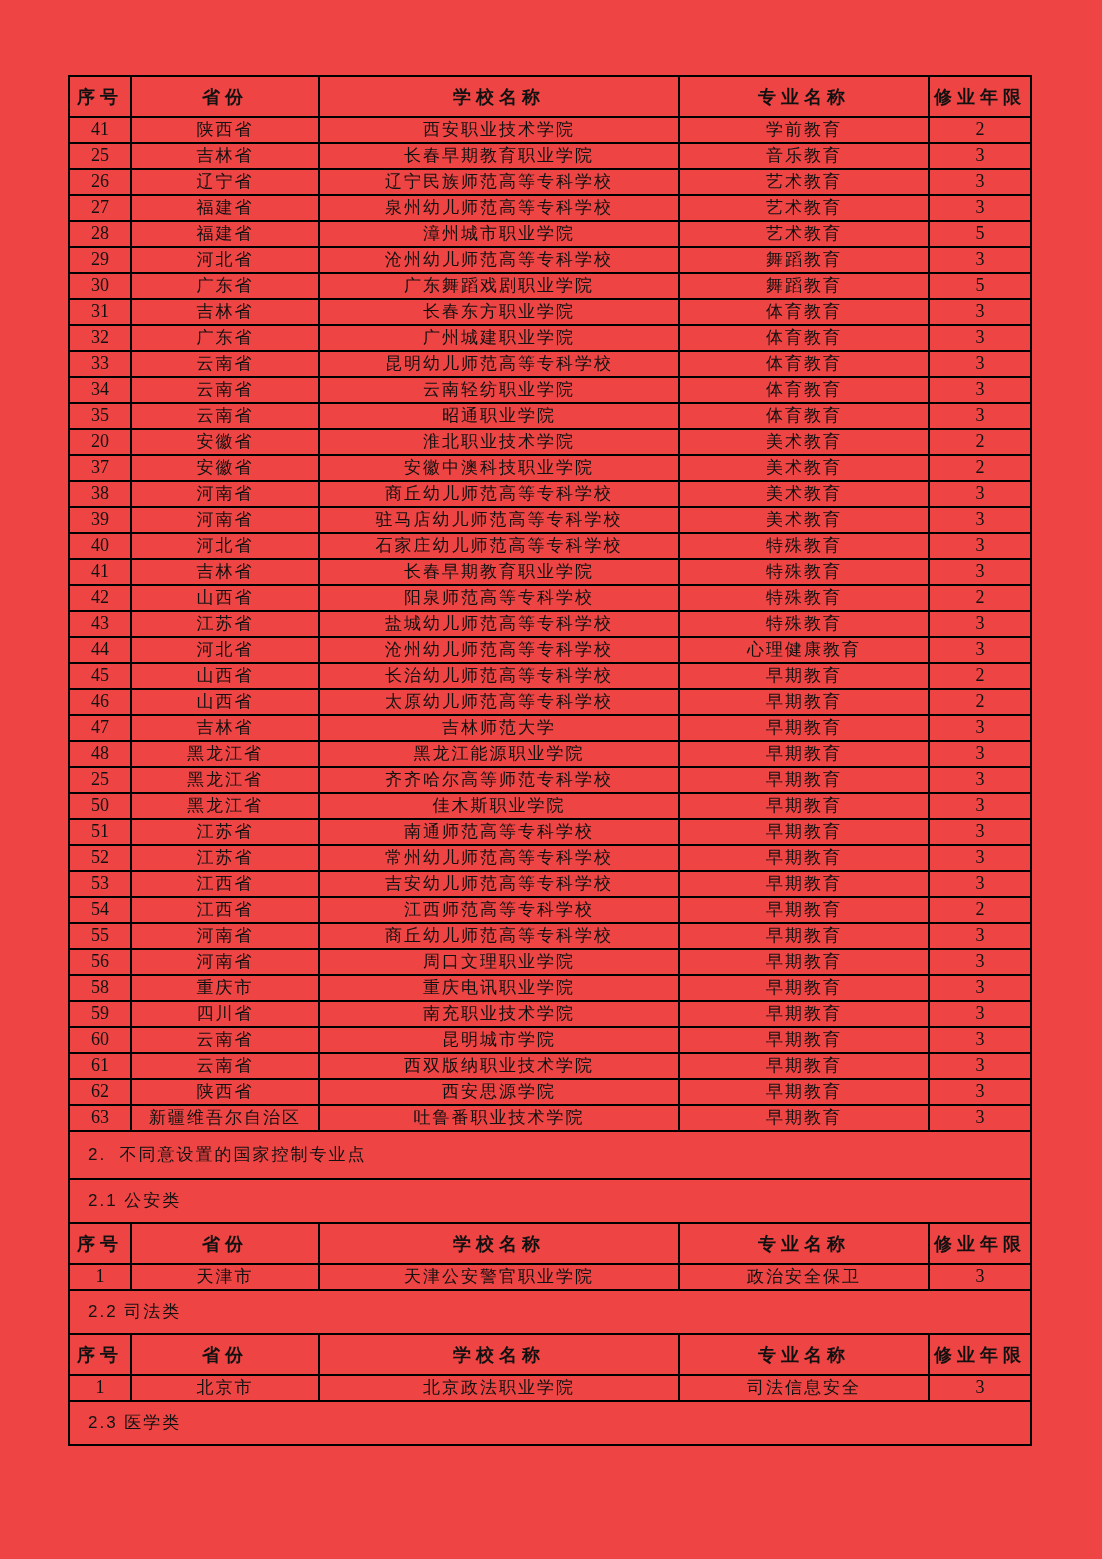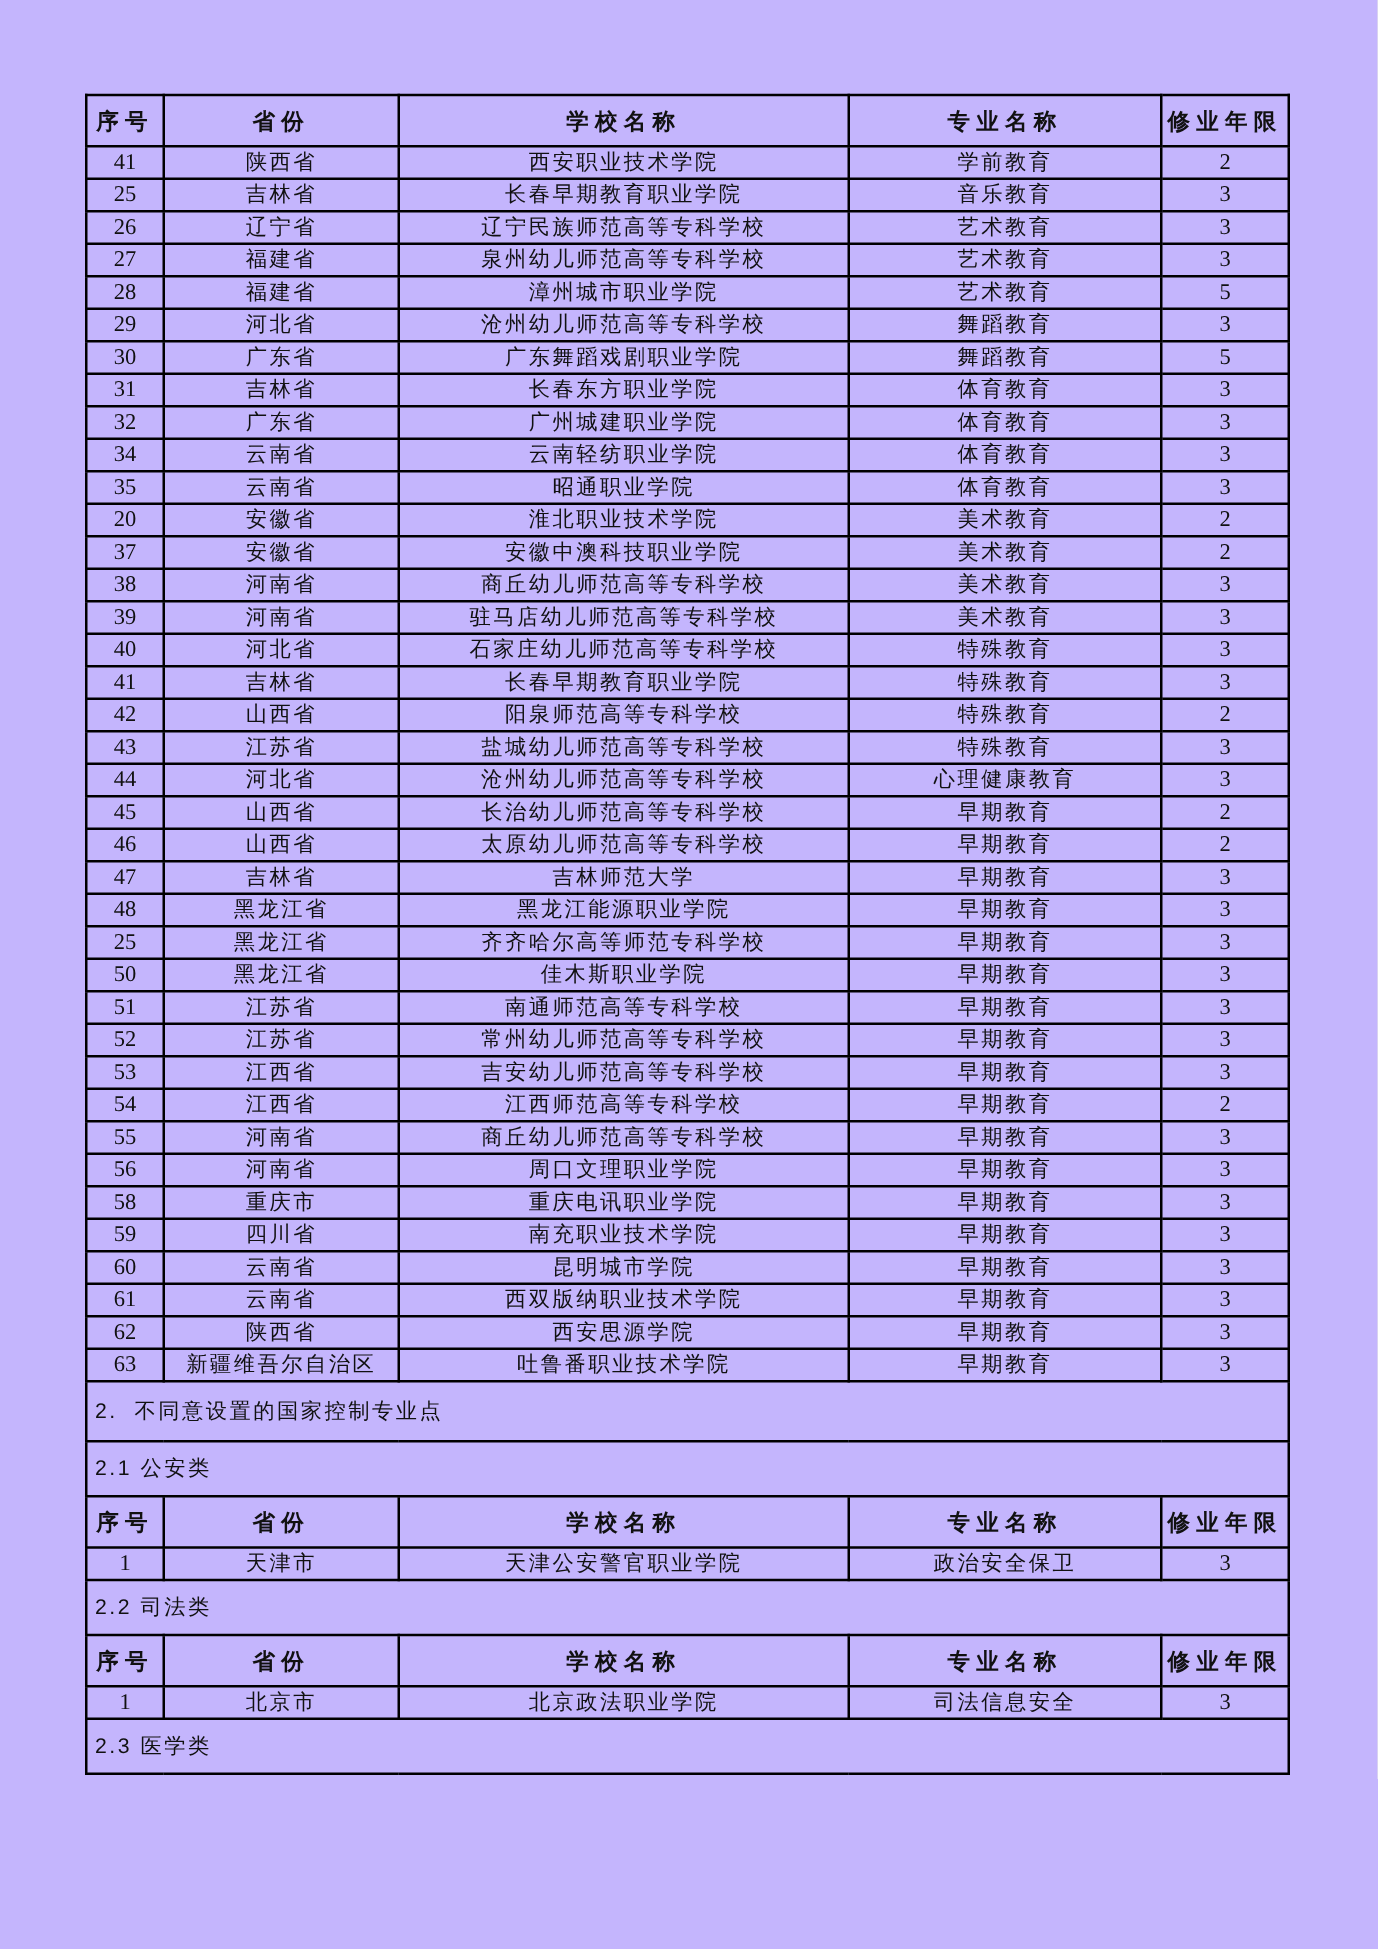--- a/index.html
+++ b/index.html
@@ -2,21 +2,21 @@
 <html><head>
 <meta charset="utf-8">
 <style>
   * { margin: 0; padding: 0; box-sizing: border-box; }
   html, body { background: #e8e8e8; }
   .page {
     position: relative;
     width: 1102px;
     height: 1559px;
     margin: 0 auto;
-    background: #c4b5fd;
+    background: #ef4444;
     color: #111111;
     font-family: "Liberation Serif", "DejaVu Serif", serif;
     overflow: hidden;
   }
   table.grid {
     position: absolute;
     left: 68px;
     top: 75px;
     width: 962px;
     border-collapse: collapse;
@@ -44,21 +44,21 @@
   }
   table.grid td.c0, table.grid td.c4 {
     letter-spacing: 0;
     font-size: 18px;
   }
   td.sec1, td.sec2 {
     text-align: left !important;
     font-family: "Liberation Sans", "DejaVu Sans", sans-serif;
     letter-spacing: 1px;
     white-space: pre !important;
-    padding-left: 6px;
+    padding-left: 18px;
   }
   td.sec1 { height: 48px !important; font-size: 22px; }
   td.sec2 { height: 44px !important; font-size: 21px; border-radius: 12px; }
   .footer {
     position: absolute;
     left: 0;
     top: 1573px;
     width: 100%;
     text-align: center;
     font-size: 15px;
@@ -143,20 +143,27 @@
           <td class="c4">3</td>
         </tr>
         <tr>
           <td class="c0">32</td>
           <td class="c1">广东省</td>
           <td class="c2">广州城建职业学院</td>
           <td class="c3">体育教育</td>
           <td class="c4">3</td>
         </tr>
         <tr>
+          <td class="c0">33</td>
+          <td class="c1">云南省</td>
+          <td class="c2">昆明幼儿师范高等专科学校</td>
+          <td class="c3">体育教育</td>
+          <td class="c4">3</td>
+        </tr>
+        <tr>
           <td class="c0">34</td>
           <td class="c1">云南省</td>
           <td class="c2">云南轻纺职业学院</td>
           <td class="c3">体育教育</td>
           <td class="c4">3</td>
         </tr>
         <tr>
           <td class="c0">35</td>
           <td class="c1">云南省</td>
           <td class="c2">昭通职业学院</td>

